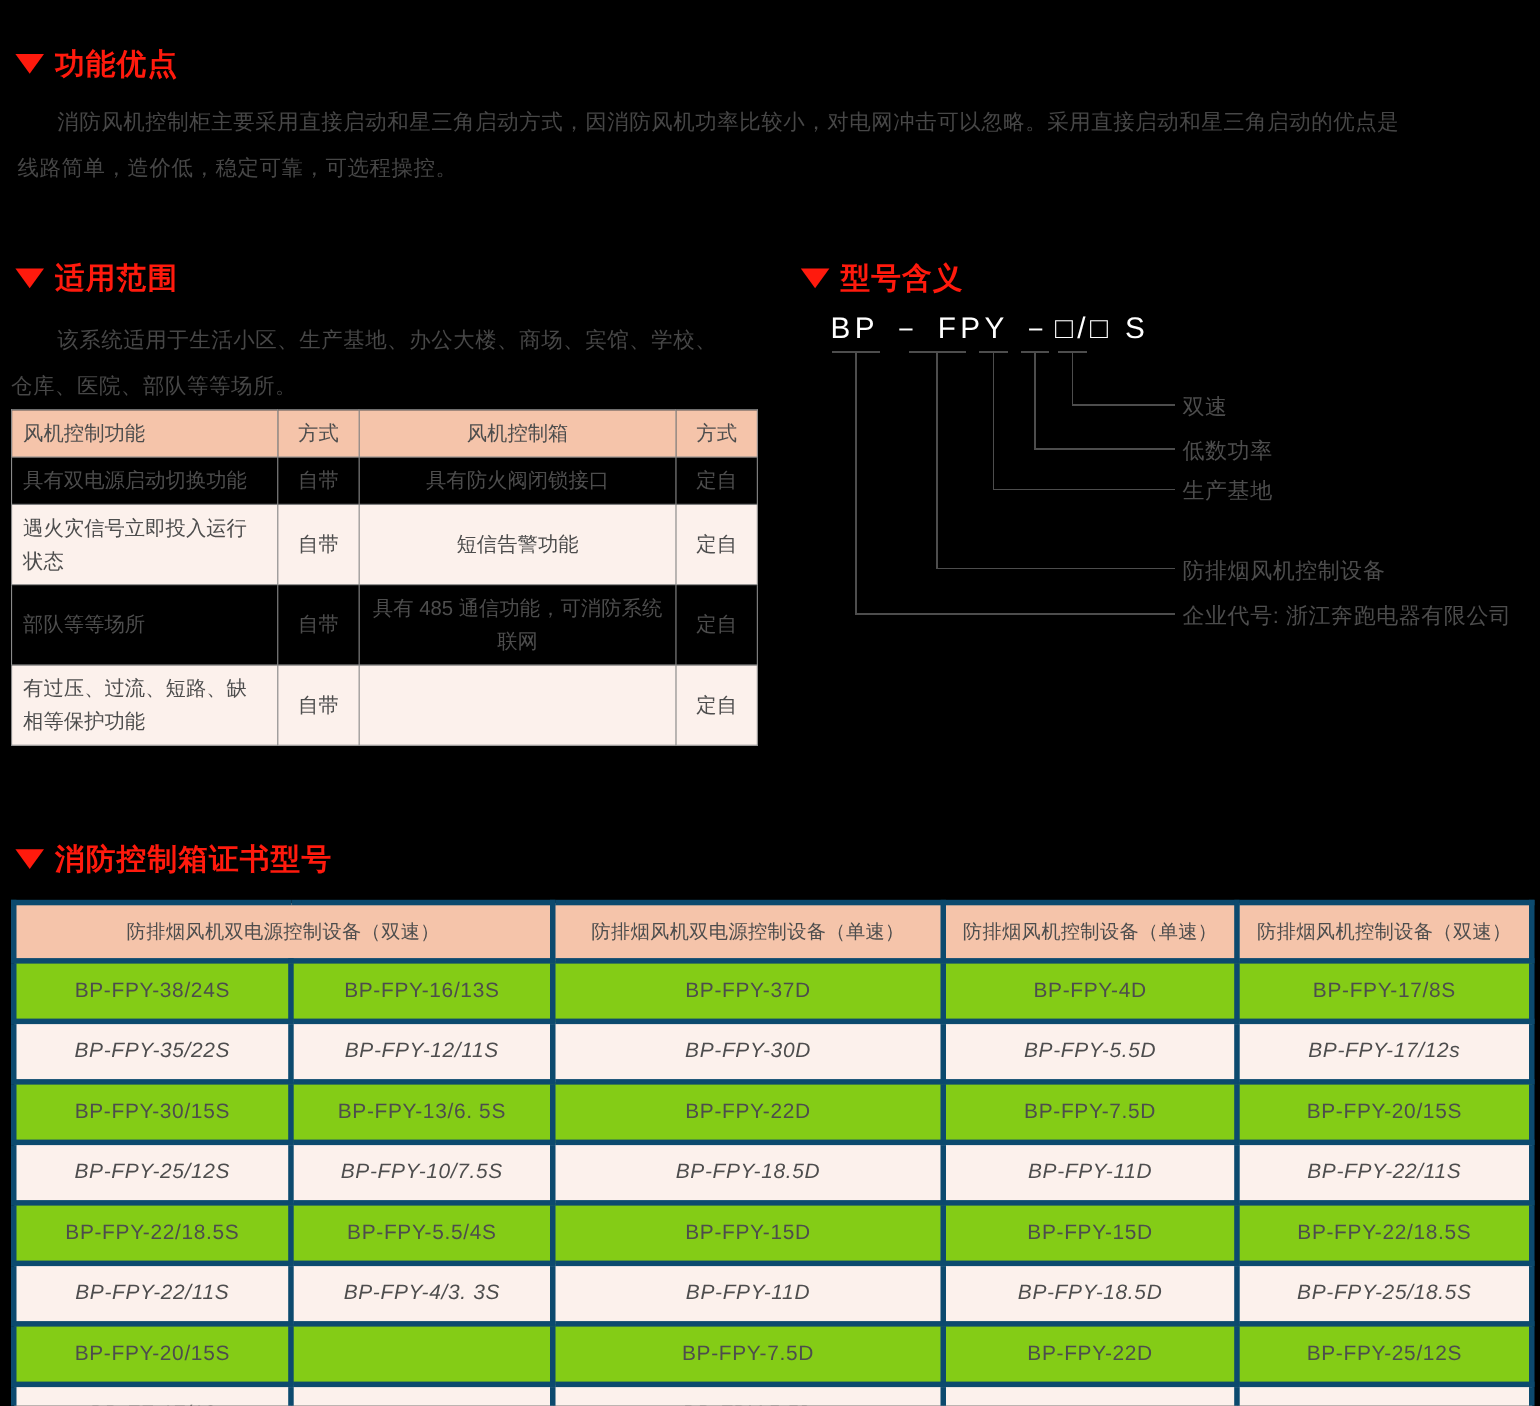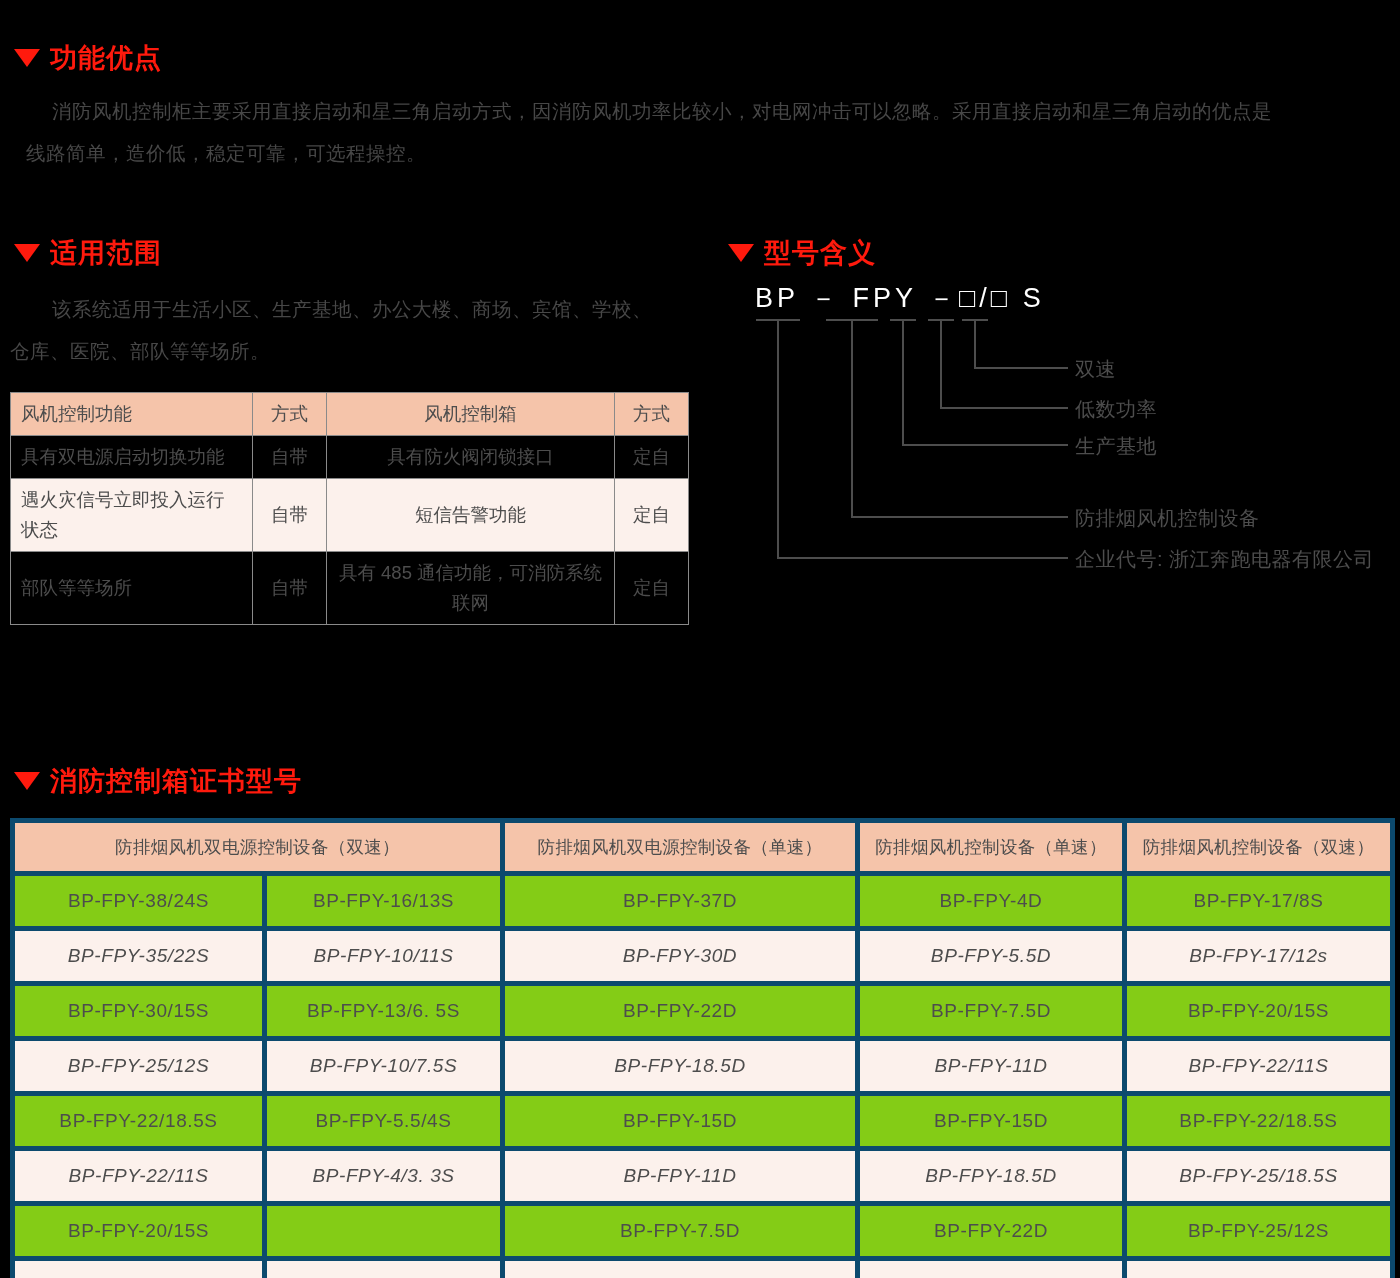--- a/index.html
+++ b/index.html
@@ -126,21 +126,21 @@
 </style>
 </head>
 <body>
 
 <div class="sec-head" style="left:14px; top:40px;">
   <span class="tri"></span>
   <span>功能优点</span>
 </div>
 
 <div class="para" style="left:52px; top:90px;">消防风机控制柜主要采用直接启动和星三角启动方式，因消防风机功率比较小，对电网冲击可以忽略。采用直接启动和星三角启动的优点是</div>
-<div class="para" style="left:26px; top:132px;">线路简单，造价低，稳定可靠，可选程操控。</div>
+<div class="para" style="left:16px; top:132px;">线路简单，造价低，稳定可靠，可选程操控。</div>
 
 <div class="sec-head" style="left:14px; top:235px;">
   <span class="tri"></span>
   <span>适用范围</span>
 </div>
 
 <div class="para" style="left:52px; top:288px;">该系统适用于生活小区、生产基地、办公大楼、商场、宾馆、学校、</div>
 <div class="para" style="left:10px; top:330px;">仓库、医院、部队等等场所。</div>
 
 <div class="sec-head" style="left:728px; top:235px;">
@@ -172,21 +172,21 @@
     </g>
   </svg>
 
   <div class="mlabel" style="left:345px; top:76px;">双速</div>
   <div class="mlabel" style="left:345px; top:116px;">低数功率</div>
   <div class="mlabel" style="left:345px; top:153px;">生产基地</div>
   <div class="mlabel" style="left:345px; top:225px;">防排烟风机控制设备</div>
   <div class="mlabel" style="left:345px; top:266px;">企业代号: 浙江奔跑电器有限公司</div>
 </div>
 
-<table class="tbl" style="left:10px; top:392px; width:678px;padding-left:19px;">
+<table class="tbl" style="left:10px; top:372px; width:678px;padding-left:19px;">
   <colgroup>
     <col style="width:242px">
       <col style="width:74px">
       <col style="width:288px">
       <col style="width:74px">
   </colgroup>
   <thead>
     <tr>
       <th class="hdr lft">风机控制功能</th>
       <th class="hdr">方式</th>
@@ -205,20 +205,26 @@
       <td class="rowB lft">遇火灾信号立即投入运行状态</td>
       <td class="rowB">自带</td>
       <td class="rowB">短信告警功能</td>
       <td class="rowB">定自</td>
     </tr>
     <tr class="rowA">
       <td class="rowA lft">部队等等场所</td>
       <td class="rowA">自带</td>
       <td class="rowA">具有 485 通信功能，可消防系统联网</td>
       <td class="rowA">定自</td>
+    </tr>
+    <tr class="rowB">
+      <td class="rowB lft">有过压、过流、短路、缺相等保护功能</td>
+      <td class="rowB">自带</td>
+      <td class="rowB"></td>
+      <td class="rowB">定自</td>
     </tr>
   </tbody>
 </table>
 
 <div class="sec-head" style="left:14px; top:763px;">
   <span class="tri"></span>
   <span>消防控制箱证书型号</span>
 </div>
 
 <table class="tbl2" style="left:10px; top:818px; width:1380px;">
@@ -240,21 +246,21 @@
   <tbody>
       <tr class="rowA">
         <td>BP-FPY-38/24S</td>
         <td>BP-FPY-16/13S</td>
         <td>BP-FPY-37D</td>
         <td>BP-FPY-4D</td>
         <td>BP-FPY-17/8S</td>
       </tr>
       <tr class="rowB">
         <td>BP-FPY-35/22S</td>
-        <td>BP-FPY-10/11S</td>
+        <td>BP-FPY-12/11S</td>
         <td>BP-FPY-30D</td>
         <td>BP-FPY-5.5D</td>
         <td>BP-FPY-17/12s</td>
       </tr>
       <tr class="rowA">
         <td>BP-FPY-30/15S</td>
         <td>BP-FPY-13/6. 5S</td>
         <td>BP-FPY-22D</td>
         <td>BP-FPY-7.5D</td>
         <td>BP-FPY-20/15S</td>

